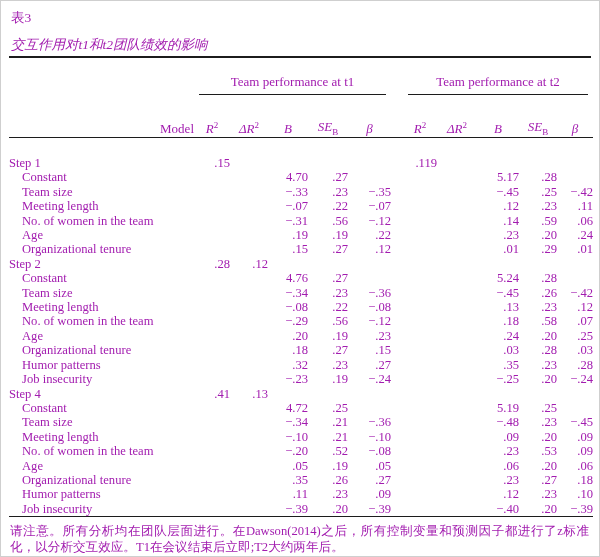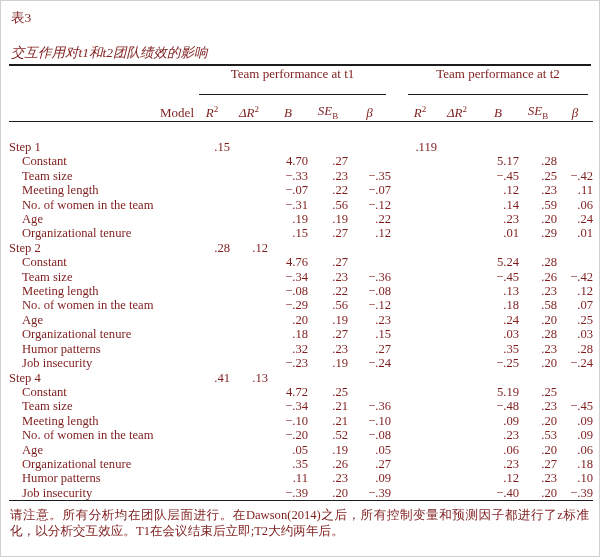--- a/index.html
+++ b/index.html
@@ -3,31 +3,31 @@
 <meta charset="utf-8">
 <style>
   html,body{margin:0;padding:0;background:#fff;}
   .page{
     position:relative;
     width:600px;height:557px;
     box-sizing:border-box;
     border:1px solid #cfcfcf;
     background:#fff;
     font-family:"Liberation Serif","DejaVu Serif",serif;
-    color:#7f1d1d;
+    color:#a21caf;
     padding:8px 8px 0 8px;
     overflow:hidden;
   }
   .tbl-number{font-size:13.5px;line-height:17px;padding-left:2px;}
-  .tbl-caption{font-size:13.5px;line-height:17px;font-style:italic;padding-left:2px;margin-top:18px;}
+  .tbl-caption{font-size:13.5px;line-height:17px;font-style:italic;padding-left:2px;margin-top:10px;}
   .thick-rule{border:none;border-top:2.4px solid #1c1c1c;margin:3px 0 0 0;}
   table.tbl{width:100%;border-collapse:collapse;table-layout:fixed;border-bottom:1.8px solid #1c1c1c;}
   table.tbl th,table.tbl td{padding:0;font-weight:normal;vertical-align:bottom;}
   .grp-row th{height:22px;font-size:13px;}
-  .grp-label{display:block;text-align:center;border-bottom:1.1px solid #1c1c1c;padding-bottom:12px;margin:0 5px;}
+  .grp-label{display:block;text-align:center;border-bottom:1.1px solid #1c1c1c;padding-bottom:4px;margin:16px 5px;}
   .hdr-row th{height:26px;font-size:13px;text-align:center;border-bottom:1.7px solid #1c1c1c;padding-bottom:5px;}
   .hdr-row th.model-h{text-align:right;}
   .hdr-ital{font-style:italic;}
   .hdr-row sup{font-size:9px;}
   .hdr-row sub{font-size:9px;}
   tbody td{font-size:12.6px;line-height:14.4px;height:14.4px;white-space:nowrap;}
   td.model-cell{text-align:left;padding-left:1px;}
   td.model-cell.indent{padding-left:13px;}
   td.val{text-align:right;padding-right:9px;}
   td.val sup{font-size:9px;margin-right:-5px;}

